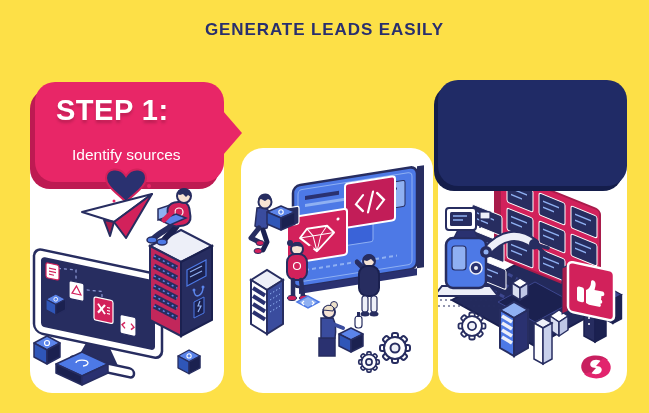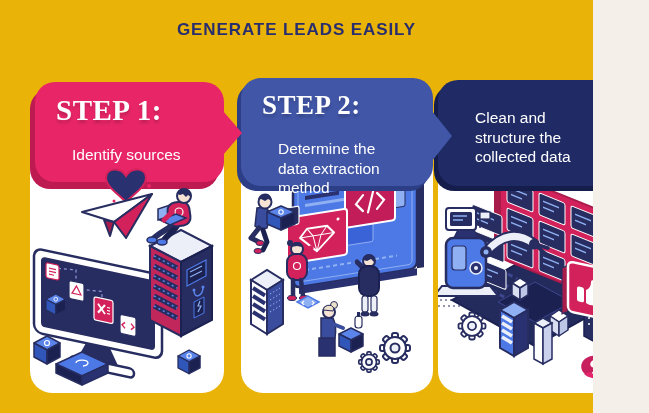--- a/index.html
+++ b/index.html
@@ -1,26 +1,26 @@
 <!DOCTYPE html>
 <html><head>
 <meta charset="utf-8">
 <style>
   html,body{margin:0;padding:0;}
   body{background:#F4EFE9;font-family:"Liberation Sans",sans-serif;}
-  .stage{position:relative;width:593px;height:413px;background:#eab308;overflow:hidden;}
+  .stage{position:relative;width:649px;height:413px;background:#fde047;overflow:hidden;}
   .title{position:absolute;top:20px;left:0;width:100%;text-align:center;margin:0;
          font-size:17px;font-weight:700;letter-spacing:.9px;color:#292F6E;}
   .card{position:absolute;top:148px;height:245px;background:#FFFFFF;border-radius:22px;z-index:1;}
   #card1{left:30px;width:194px;}
   #card2{left:241px;width:192px;}
   #card3{left:438px;width:189px;}
   .banner{position:absolute;border-radius:20px;color:#fff;box-sizing:border-box;padding:12px 12px 0 21px;}
   .banner h2{margin:0 0 18px;font-size:27px;font-weight:800;letter-spacing:.5px;
-             text-shadow:0 3px 3px rgba(0,0,0,.18);font-family:Liberation Serif, serif;}
+             text-shadow:0 3px 3px rgba(0,0,0,.18);}
   .banner p{margin:16px;font-size:15.5px;font-weight:500;line-height:1.27;}
   #banner1{left:35px;top:82px;width:189px;height:100px;background:#E82667;box-shadow:-5px 7px 0 #BD1A52;z-index:5;}
   #banner1 h2{font-size:29px;}
   #banner2{left:241px;top:78px;width:192px;height:108px;background:#4156A7;box-shadow:-4px 5px 0 #2C3E86;z-index:4;}
   #banner3{left:438px;top:80px;width:189px;height:106px;background:#202B66;box-shadow:-4px 5px 0 #141D4B;z-index:3;}
   .arrow{position:absolute;width:0;height:0;border-top:22px solid transparent;border-bottom:22px solid transparent;}
   #banner1 .arrow{right:-18px;top:29px;border-left:19px solid #E82667;}
   #banner2 .arrow{right:-19px;top:33px;border-top-width:25px;border-bottom-width:25px;border-left:20px solid #4156A7;}
   .illus{position:absolute;top:160px;}
   #illus1{left:30px;z-index:6;}
@@ -37,28 +37,22 @@
   <div class="card" id="card1"></div>
   <div class="card" id="card2"></div>
   <div class="card" id="card3"></div>
 
   <div class="banner" id="banner1">
     <h2>STEP 1:</h2>
     <p>Identify sources</p>
     <div class="arrow"></div>
   </div>
 
-  <div class="banner" id="banner2">
-    <h2>STEP 2:</h2>
-    <p>Determine the data extraction method</p>
-    <div class="arrow"></div>
-  </div>
 
   <div class="banner" id="banner3">
-    <p>Clean and structure the collected data</p>
   </div>
 
   <svg class="illus" id="illus1" width="194" height="233" viewBox="0 0 194 233">
     <g>
       <path d="M96 16 C90 6 76 8 76 18 C76 26 86 32 96 42 C106 32 116 26 116 18 C116 8 102 6 96 16 Z" fill="#2A3170" stroke="#D2215B" stroke-width="2"></path>
       <circle cx="72" cy="12" r="2" fill="#E82667"></circle>
       <circle cx="119" cy="26" r="2" fill="#E82667"></circle>
       <circle cx="84" cy="41" r="1.5" fill="#E82667"></circle>
     </g>
     <g stroke="#272D60" stroke-width="2" stroke-linejoin="round">

